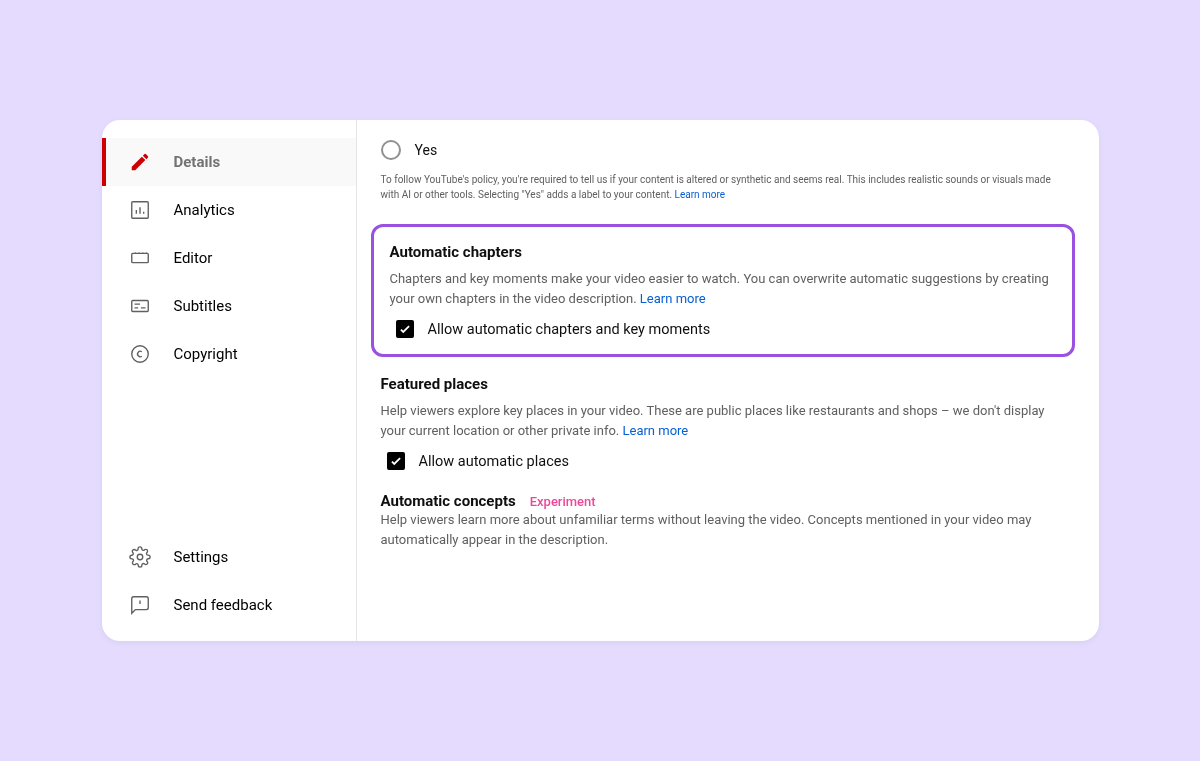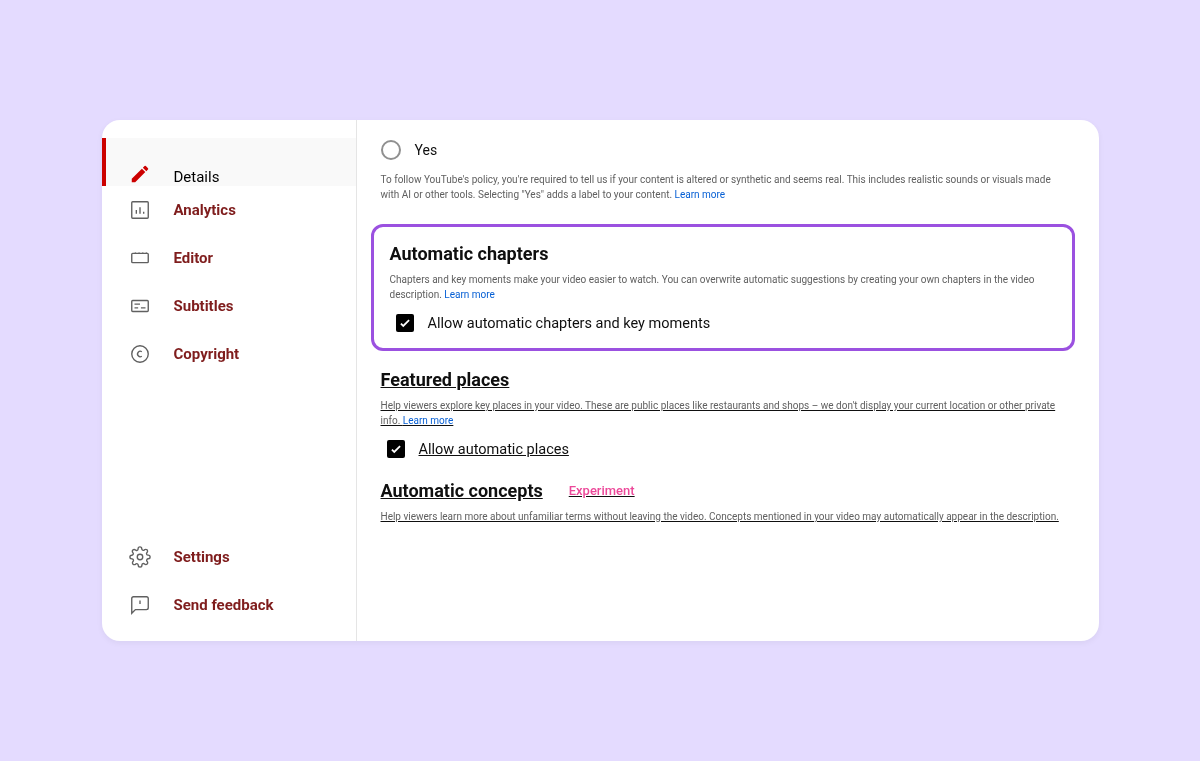--- a/index.html
+++ b/index.html
@@ -30,29 +30,27 @@
   }
   .sidebar-top { flex: 1; }
   .sidebar-bottom { padding-bottom: 12px; }
   .nav-item {
     display: flex;
     align-items: center;
     height: 48px;
     padding-left: 26px;
     cursor: pointer;
     font-size: 15px;
-    color: #7f1d1d;
+    color: #000000;
     position: relative;
-    font-weight: bold;
   }
   .nav-item.active {
     background: #f9f9f9;
-    color: #000000;
-    font-weight: 400;
-    align-items: flex-end;
+    color: #737373;
+    font-weight: 700;
   }
   .nav-item.active::before {
     content: "";
     position: absolute;
     left: 0; top: 0; bottom: 0;
     width: 4px;
     background: #cc0000;
   }
   .nav-icon {
     width: 24px;
@@ -94,27 +92,27 @@
   .link { color: #065fd4; cursor: pointer; }
   .highlight-box {
     border: 3px solid #9b51e0;
     border-radius: 12px;
     padding: 16px 16px 16px 6px;
     margin-left: -10px;
     margin-bottom: 18px;
   }
   .highlight-inner { padding-left: 10px; }
   .section-title {
-    font-size: 18px;
+    font-size: 15px;
     font-weight: 700;
     color: #0f0f0f;
     margin-bottom: 8px;
   }
   .section-desc {
-    font-size: 10px;
+    font-size: 13px;
     color: #606060;
     line-height: 1.5;
     max-width: 690px;
     margin-bottom: 12px;
   }
   .checkbox-row {
     display: flex;
     align-items: center;
     margin-top: 6px;
     cursor: pointer;
@@ -124,26 +122,25 @@
     width: 18px; height: 18px;
     background: #000;
     border-radius: 2px;
     margin-right: 14px;
     display: flex;
     align-items: center;
     justify-content: center;
   }
   .checkbox svg { width: 14px; height: 14px; }
   .checkbox-label { font-size: 14.5px; color: #0f0f0f; }
-  .section { margin-bottom: 22px; text-decoration: underline; }
+  .section { margin-bottom: 22px; }
   .title-with-badge {
     display: flex;
     align-items: center;
-    gap: 26px;
-    margin-bottom: 8px;
+    gap: 14px;
   }
   .badge {
     font-size: 13px;
     color: #ec4899;
     font-weight: 500;
   }
 </style>
 </head>
 <body>
 

